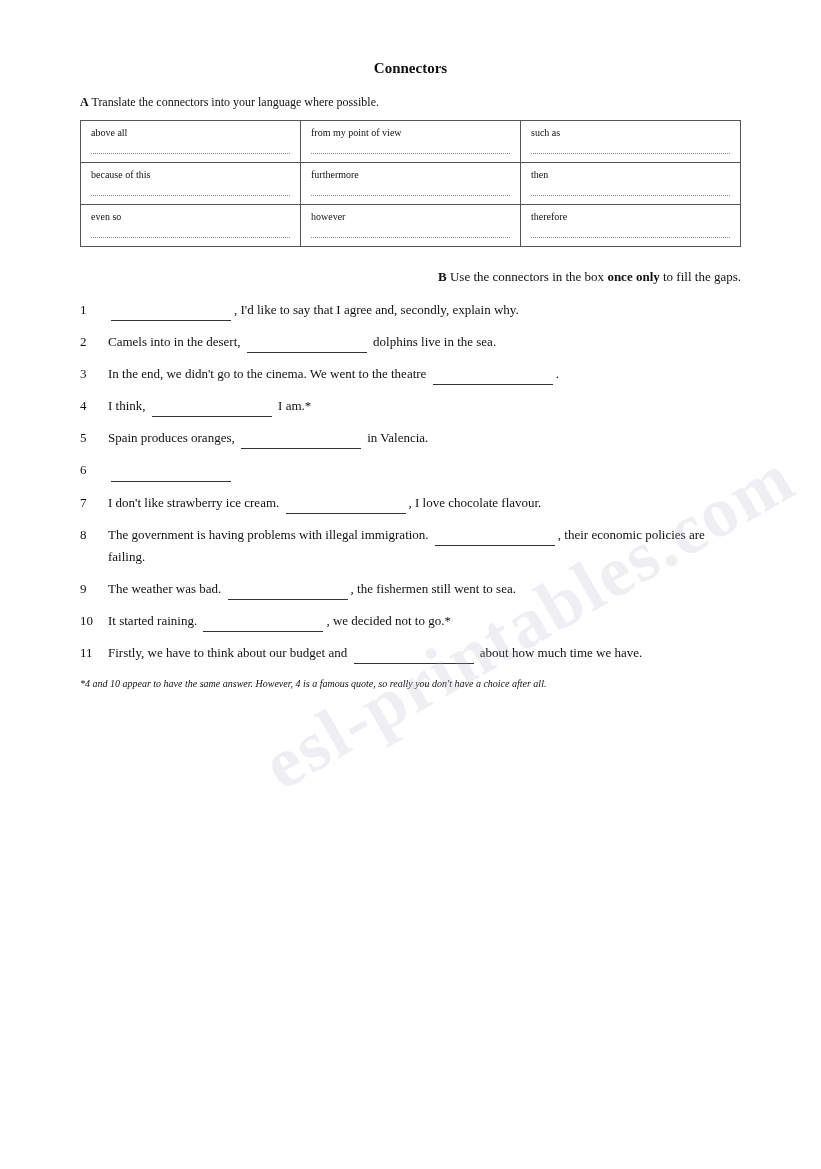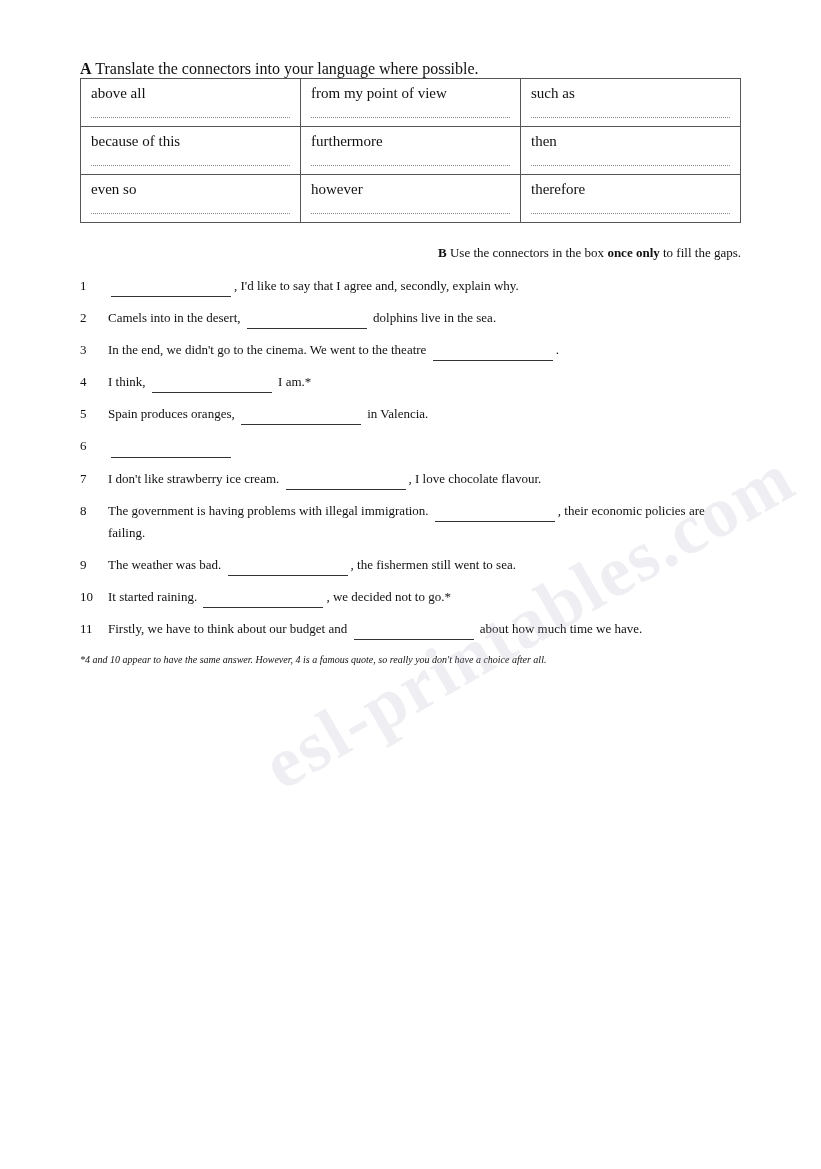--- a/index.html
+++ b/index.html
@@ -12,39 +12,40 @@
       min-height: 1169px;
       padding: 60px 80px;
     }
     h1.title {
       text-align: center;
       font-size: 15px;
       font-weight: bold;
       margin-bottom: 18px;
     }
     .section-label {
-      font-size: 16px;
+      font-size: 12px;
+      margin-bottom: 10px;
     }
     .section-label span.letter {
       font-weight: bold;
     }
     table.connectors-table {
       border-collapse: collapse;
       width: 100%;
       margin-bottom: 22px;
     }
     table.connectors-table td {
       border: 1px solid #555;
       padding: 6px 10px 2px 10px;
       vertical-align: top;
       width: 33.33%;
     }
     .connector-word {
       display: block;
-      font-size: 15px;
+      font-size: 10px;
       margin-bottom: 2px;
     }
     .dotted-line {
       display: block;
       border-bottom: 1px dotted #888;
       margin-bottom: 6px;
       height: 14px;
     }
     .section-b-label {
       font-size: 13px;
@@ -104,20 +105,21 @@
     .page-wrapper {
       position: relative;
     }
   </style>
 </head>
 <body>
 
 <div class="page-wrapper">
   <div class="watermark">esl-printables.com</div>
 
+  <h1 class="title">Connectors</h1>
 
   <div class="section-label">
     <span class="letter">A</span>
     <span>Translate the connectors into your language where possible.</span>
   </div>
 
   <table class="connectors-table">
     <tbody id="connectors-tbody">
     <tr>
           <td>

